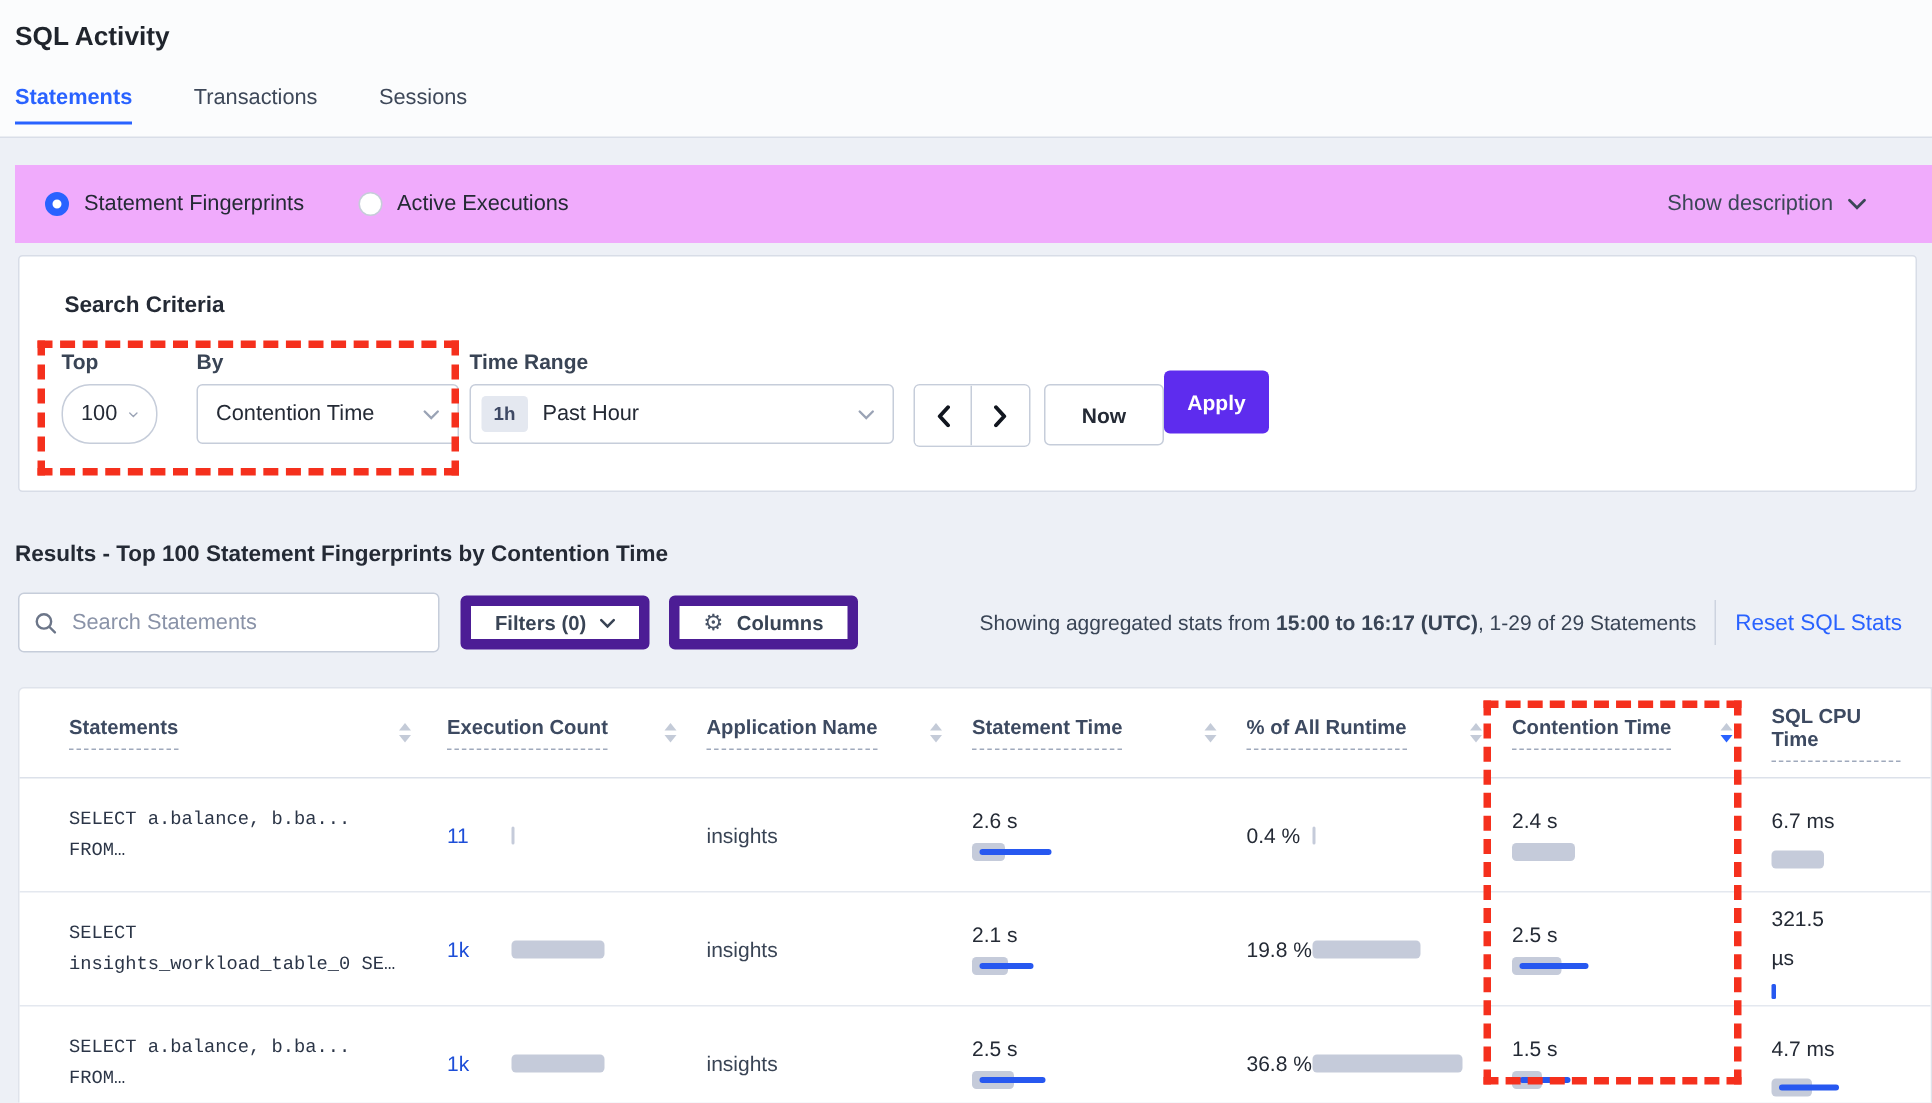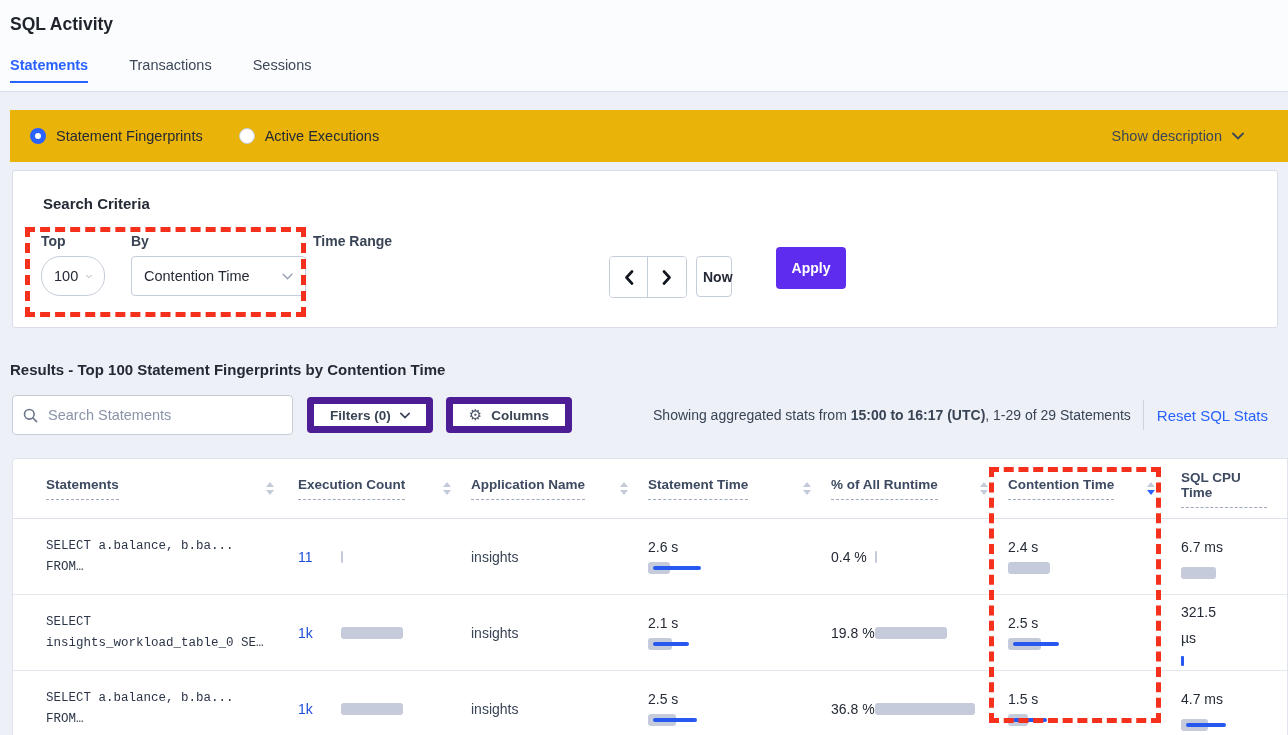--- a/index.html
+++ b/index.html
@@ -9,21 +9,21 @@
     background:#edf0f6; color:#394455;
     font-family:"Liberation Sans", sans-serif;
   }
   
   .topband { background:#fbfcfd; height:92px; border-bottom:1px solid #d9dee8; padding-left:10px; }
   .page-title { margin:0; padding-top:14px; font-size:17.5px; font-weight:700; color:#1f242c; }
   .tabs { display:flex; gap:41px; margin-top:22px; }
   .tab { font-size:14.5px; color:#3e4859; padding-bottom:8px; border-bottom:2.5px solid transparent; cursor:pointer; }
   .tab.active { color:var(--accent-blue); font-weight:700; border-bottom-color:var(--accent-blue); }
   
-  .radio-bar { margin:18px 0 8px 10px; width:1278px; height:52px; background:#eab308;
+  .radio-bar { margin:18px 0 8px 10px; width:1278px; height:52px; background:#f0abfc;
     display:flex; align-items:center; padding:0 44px 0 20px; }
   .radio-opt { display:flex; align-items:center; gap:10px; font-size:14.5px; color:#242a35; margin-right:36px; cursor:pointer; }
   .radio { width:16px; height:16px; border-radius:50%; background:#fff; }
   .radio.checked { border:5px solid var(--accent-blue); }
   .radio.unchecked { border:1.5px solid #c6ccd9; }
   .show-desc { margin-left:auto; display:flex; align-items:center; gap:10px; font-size:14.5px; color:#3b4657; cursor:pointer; }
   
   .criteria-card { position:relative; margin-left:12px; width:1266px; height:158px;
     background:#fff; border:1px solid #d8dde7; border-radius:3px; }
   .criteria-title { position:absolute; left:30px; top:24px; margin:0; font-size:15px; font-weight:700; color:#242a35; }
@@ -31,21 +31,21 @@
   .fgroup .flabel { display:block; font-size:14px; font-weight:700; color:#394455; margin-bottom:7px; }
   .select { height:40px; border:1px solid #c6cdda; border-radius:4px; background:#fff;
     display:flex; align-items:center; justify-content:space-between; gap:8px;
     padding:0 12px; font-size:14.5px; color:#242a35; cursor:pointer; }
   .badge-1h { background:#e4e8f0; border-radius:3px; font-size:12.5px; font-weight:700; color:#3e4964; padding:5px 8px; margin-right:10px; }
   .timesel-left { display:flex; align-items:center; }
   .nav-btns { position:absolute; left:596px; top:85px; height:42px; display:flex;
     border:1px solid #c6cdda; border-radius:4px; background:#fff; overflow:hidden; }
   .nav-btn { width:38px; display:flex; align-items:center; justify-content:center; cursor:pointer; background:#fff; border:none; }
   .nav-btn.prev { border-right:1px solid #c6cdda; }
-  .btn-now { position:absolute; left:683px; top:85px; width:36px; height:41px;
+  .btn-now { position:absolute; left:683px; top:85px; width:80px; height:41px;
     border:1px solid #c6cdda; border-radius:4px; background:#fff; font-weight:700; font-size:14px; color:#242a35;
     font-family:inherit; cursor:pointer; }
   .btn-apply { position:absolute; left:763px; top:76px; width:70px; height:42px;
     border:none; border-radius:4px; background:var(--primary-purple); color:#fff; font-weight:700; font-size:14px;
     font-family:inherit; cursor:pointer; }
   .annot { border:5px dashed var(--annotation-red); pointer-events:none; z-index:5; }
   .annot1 { position:absolute; left:12px; top:56px; width:281px; height:90px; }
   .annot2 { position:absolute; left:989px; top:467px; width:172px; height:256px; }
   
   .results-heading { margin:33px 0 0 10px; font-size:15px; font-weight:700; color:#242a35; }
@@ -141,20 +141,29 @@
     <div class="select" style="width:175px;">
       <span>Contention Time</span>
       <svg width="11" height="7" viewBox="0 0 12 8">
           <polyline points="1,1.5 6,6.5 11,1.5" fill="none" stroke="#9aa3b5" stroke-width="1.8" stroke-linecap="round"></polyline>
         </svg>
     </div>
   </div>
 
   <div class="fgroup" style="left:300px;">
     <span class="flabel">Time Range</span>
+    <div class="select" style="width:283px; padding-left:7px;">
+      <span class="timesel-left">
+        <span class="badge-1h">1h</span>
+        <span>Past Hour</span>
+      </span>
+      <svg width="11" height="7" viewBox="0 0 12 8">
+          <polyline points="1,1.5 6,6.5 11,1.5" fill="none" stroke="#9aa3b5" stroke-width="1.8" stroke-linecap="round"></polyline>
+        </svg>
+    </div>
   </div>
 
   <div class="nav-btns">
     <button class="nav-btn prev">
       <svg width="10" height="15" viewBox="0 0 10 15">
           <polyline points="8,1.5 2.5,7.5 8,13.5" fill="none" stroke="#11161f" stroke-width="2.6" stroke-linecap="round" stroke-linejoin="round"></polyline>
         </svg>
     </button>
     <button class="nav-btn">
       <svg width="10" height="15" viewBox="0 0 10 15">

